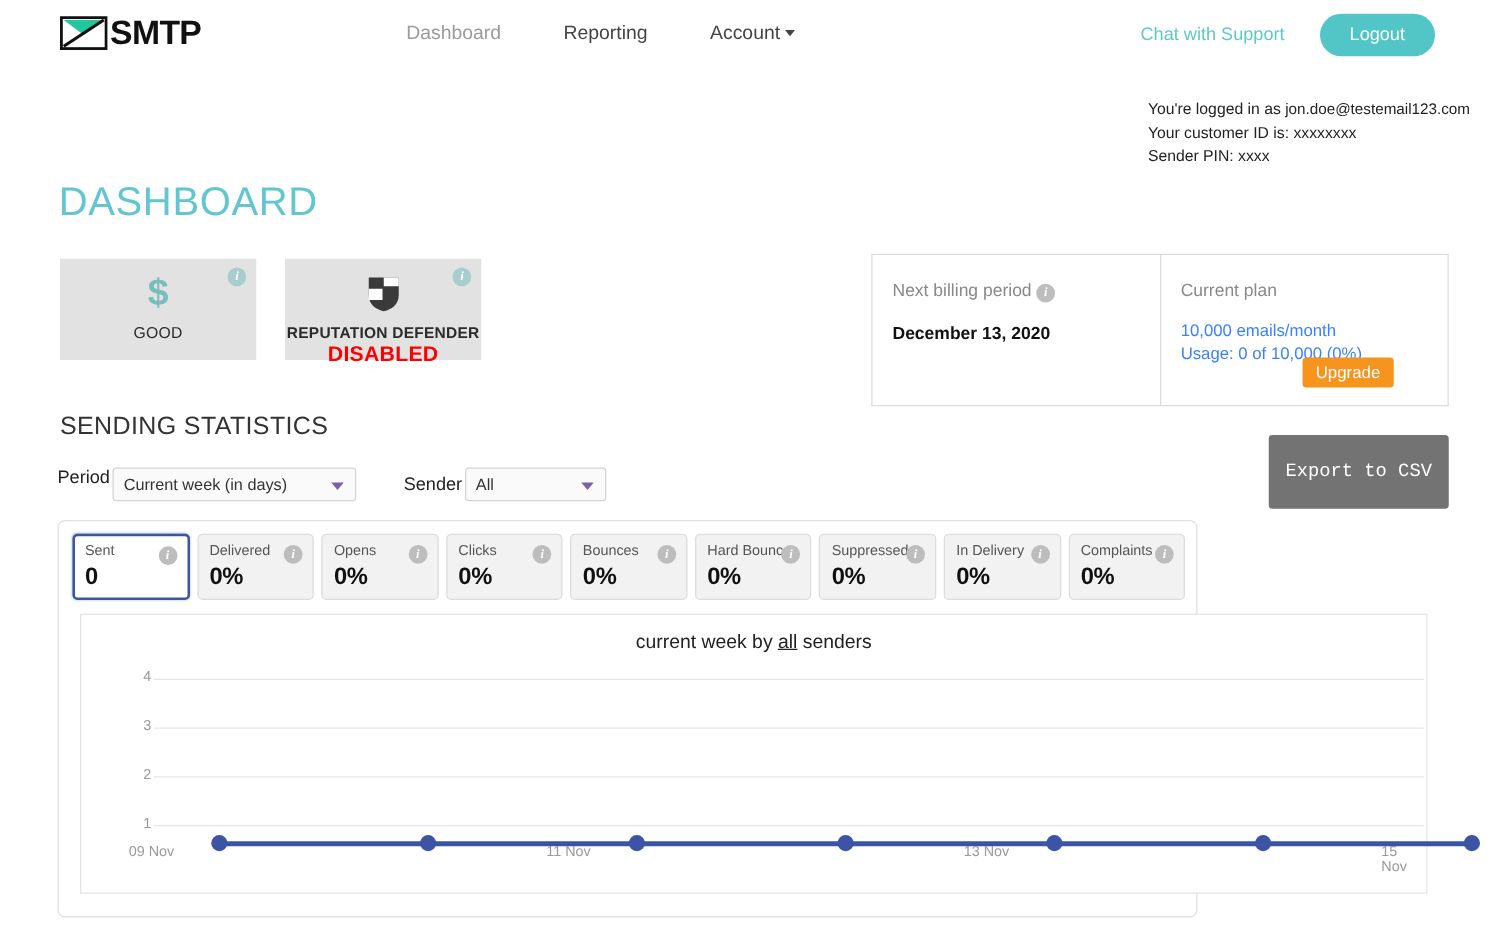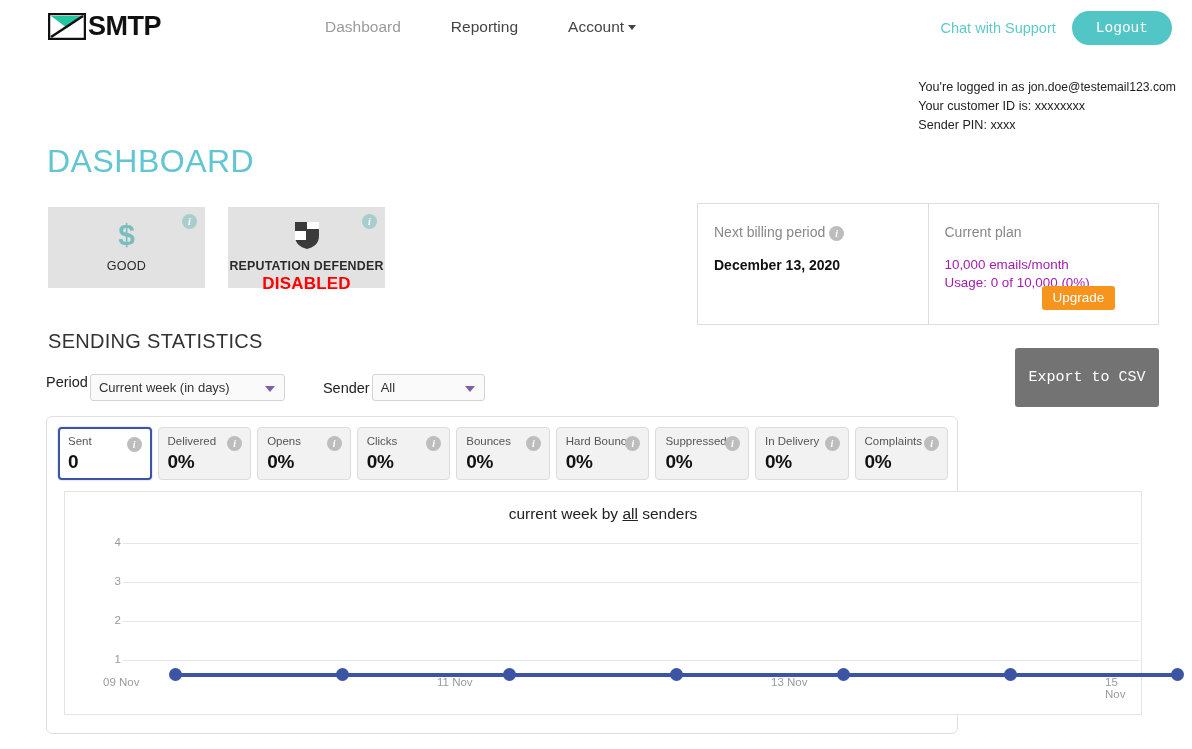--- a/index.html
+++ b/index.html
@@ -17,24 +17,24 @@
   .header { height:57px; position:relative; }
   .logo { position:absolute; left:48px; top:13px; display:flex; align-items:center; gap:2px; }
   .logo-mark { width:38px; height:27px; position:relative; }
   .logo-text { font-size:27px; font-weight:bold; letter-spacing:-0.5px; color:#111; line-height:27px; }
 
   .mainnav { position:absolute; left:300px; top:18px; display:flex; gap:0; }
   .navitem { font-size:15.5px; color:#444; padding:0 25px; cursor:pointer; white-space:nowrap; }
   .navitem.muted { color:#9b9b9b; }
   .caret-down { display:inline-block; width:0;height:0;border-left:4px solid transparent;border-right:4px solid transparent;border-top:5px solid #444;margin-left:4px;vertical-align:middle; }
 
-  .header-right { position:absolute; right:20px; top:11px; display:flex; align-items:center; gap:16px; }
+  .header-right { position:absolute; right:44px; top:11px; display:flex; align-items:center; gap:28px; }
   .chat-link { font-size:14.5px; color:#5ec8c8; cursor:pointer; }
   .logout-btn { background:#52c6c6; color:#fff; font-size:14.5px; border:none; border-radius:20px;
-                padding:9px 24px; cursor:pointer; font-family:Liberation Mono, monospace; }
+                padding:9px 24px; cursor:pointer; font-family:Liberation Sans, sans-serif; }
 
   
   .userinfo { position:absolute; right:16px; top:78px; text-align:left; font-size:12.6px; color:#222; line-height:19px; }
   .userinfo .email { font-size:12.2px; }
 
   
   .page-title { position:absolute; left:47px; top:143px; font-size:32px; color:#62c6d2; letter-spacing:0.5px; font-weight:400; }
 
   
   .status-cards { position:absolute; left:48px; top:207px; display:flex; gap:23px; }
@@ -49,21 +49,21 @@
   .info-i { width:15px; height:15px; border-radius:50%; background:#a8cdcd; color:#fff; font-size:10px;
             font-style:italic; font-weight:bold; line-height:15px; text-align:center; display:inline-block; font-family:"Liberation Serif", serif; }
   .info-i.gray { background:#bdbdbd; }
 
   
   .billing { position:absolute; left:697px; top:203px; width:462px; height:122px; border:1px solid #dcdcdc; display:flex; background:#fff; }
   .billing-col { flex:1; padding:20px 0 0 16px; position:relative; }
   .billing-col + .billing-col { border-left:1px solid #dcdcdc; }
   .billing-h { font-size:14px; color:#888; margin-bottom:16px; }
   .billing-date { font-size:14px; font-weight:bold; color:#111; }
-  .plan-line { font-size:13.4px; color:#a21caf; line-height:18px; }
+  .plan-line { font-size:13.4px; color:#3b82f6; line-height:18px; }
   .upgrade-btn { position:absolute; left:113px; top:82px; background:#f7941e; color:#fff; border:none; border-radius:3px;
                  font-size:13.5px; padding:4px 11px 5px; cursor:pointer; font-family:inherit; }
 
   
   .sect-title { position:absolute; left:48px; top:330px; font-size:20px; color:#333; letter-spacing:0.3px; }
 
   .filters { position:absolute; left:46px; top:374px; display:flex; align-items:flex-start; }
   .filter-label { font-size:14.5px; color:#222; }
   .select-box { position:relative; height:27px; border:1px solid #d4d4d4; background:#fafafa; border-radius:3px;
                 display:flex; align-items:center; padding:0 8px; cursor:pointer; }

